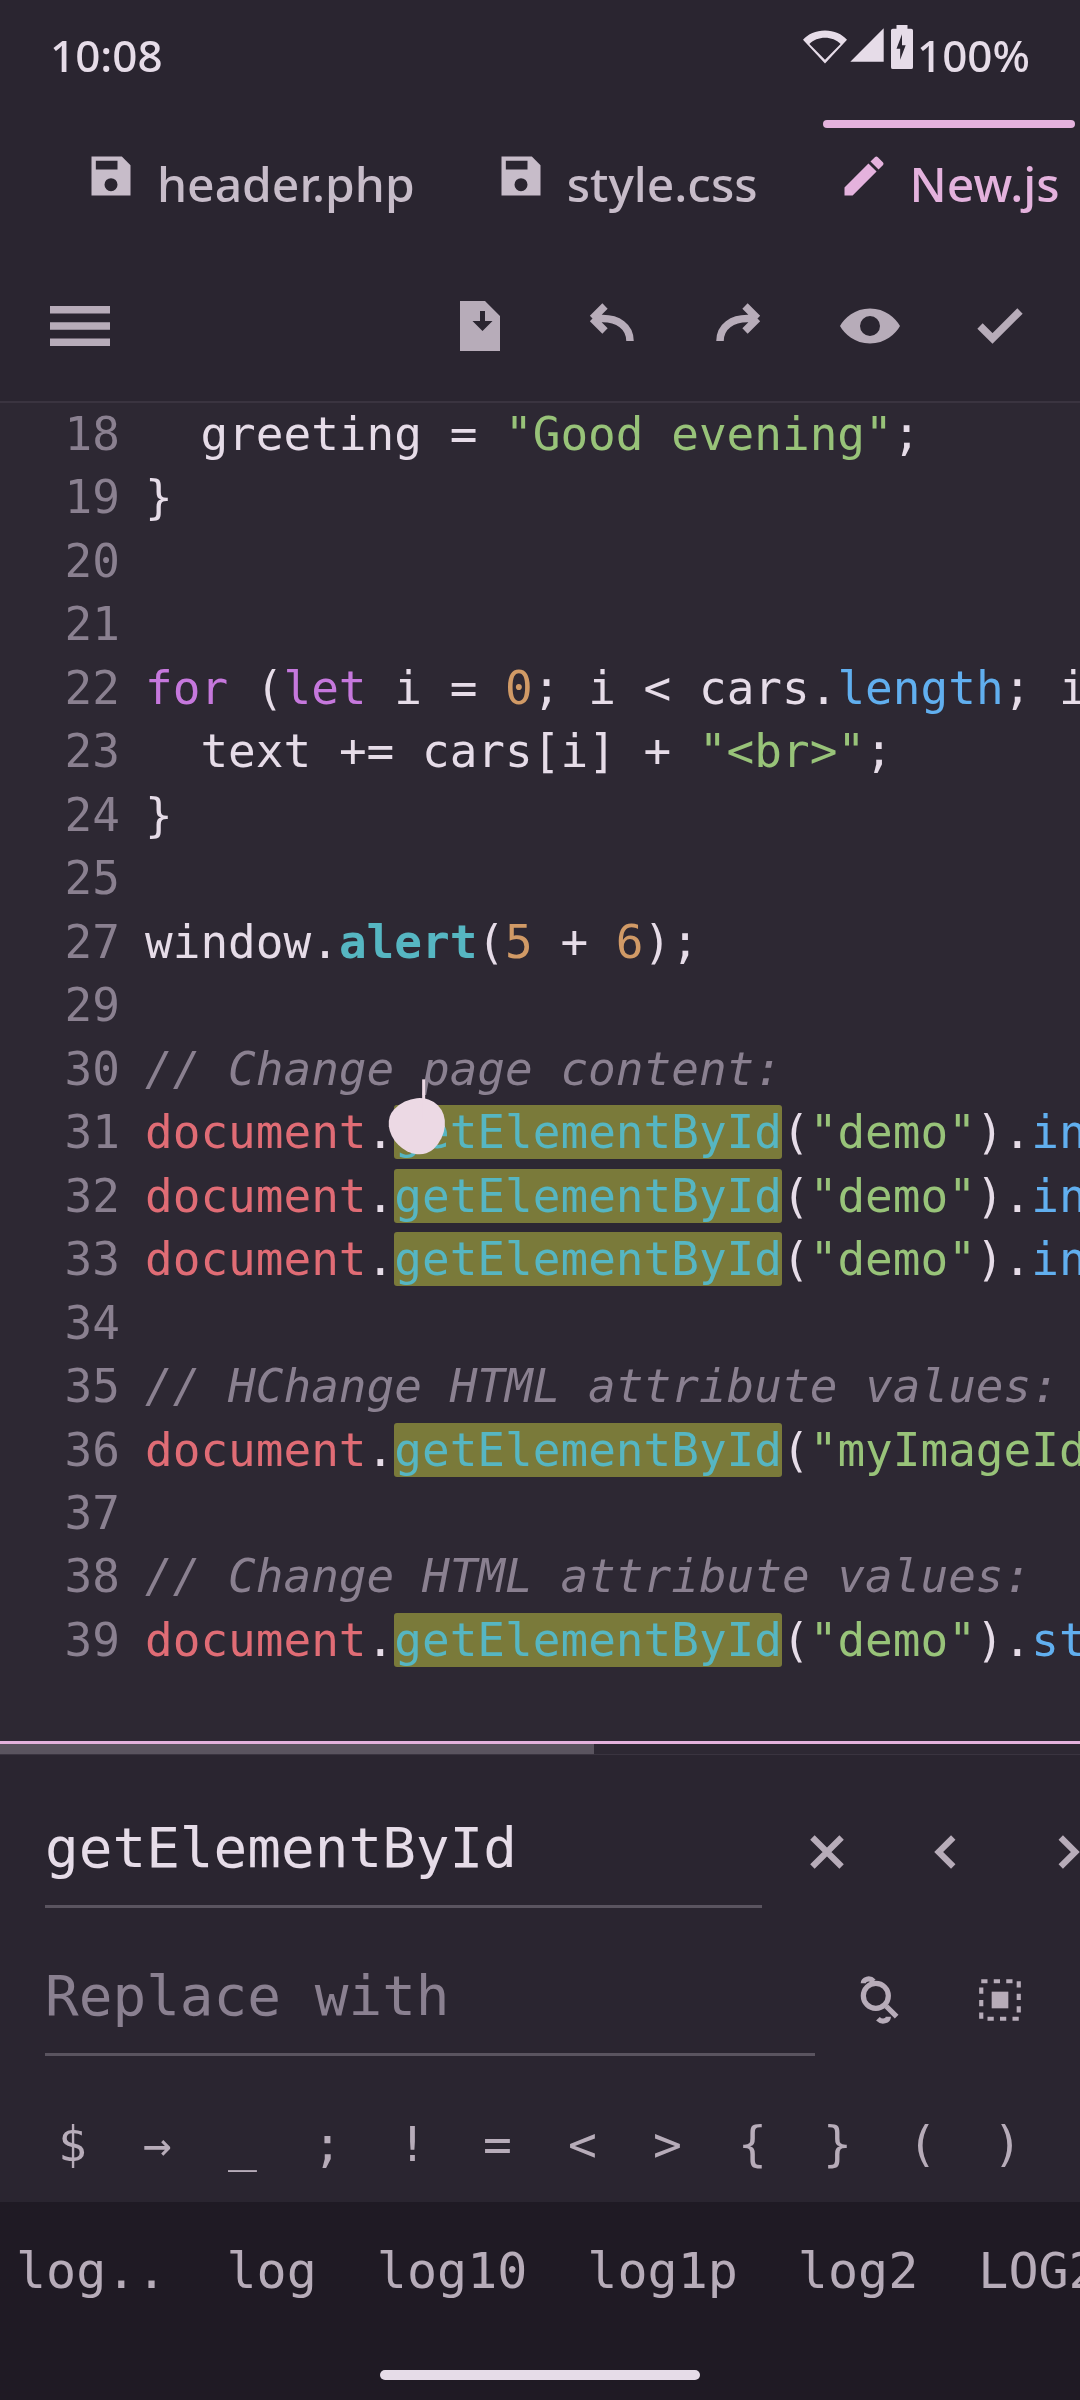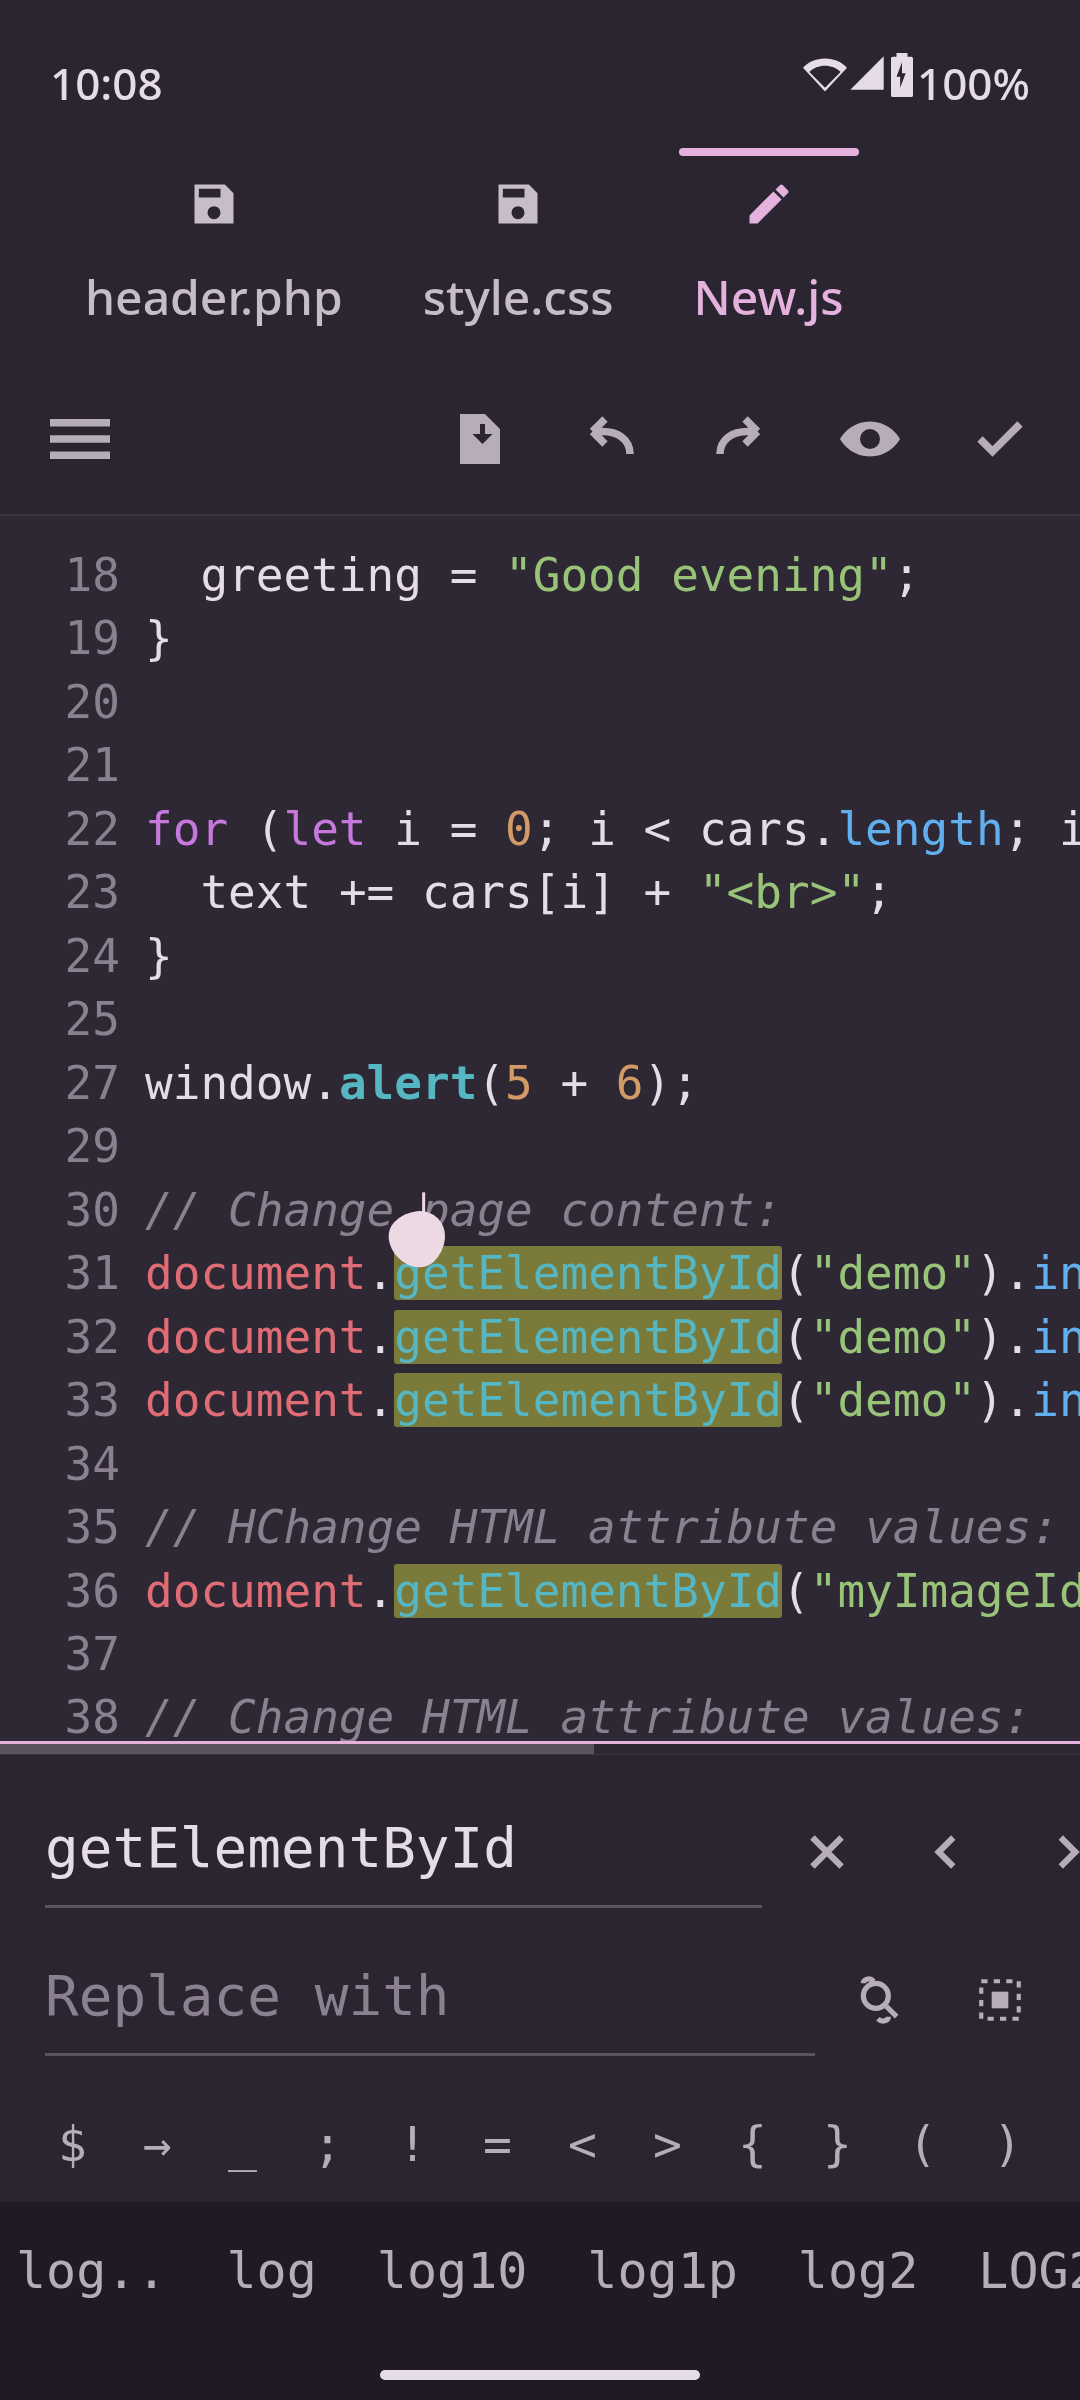--- a/index.html
+++ b/index.html
@@ -35,42 +35,40 @@
   }
   
   .status-bar {
     height: 110px;
     display:flex;
     align-items:center;
     justify-content:space-between;
     padding: 0 50px;
     font-size: 44px;
     font-weight: 500;
-    margin-top: 28px;
   }
   .status-right { display:flex; align-items:flex-start; }
   .status-right svg { display:block; }
 
   
   .tabs {
     display:flex;
     align-items:center;
     gap: 30px;
     padding: 20px 40px 30px 60px;
   }
   .tab {
     display:flex;
     align-items:center;
     gap: 20px;
     padding: 20px 25px;
     color: var(--tab-inactive);
     font-size: 48px;
     font-weight: 500;
     position:relative;
-    flex-direction:column;
   }
   .tab.active { color: var(--accent); }
   .tab.active::before {
     content:"";
     position:absolute;
     top:-10px; left:10px; right:10px;
     height:8px;
     background: var(--accent);
     border-radius:4px;
   }
@@ -94,21 +92,20 @@
     position:relative;
     font-family: "Menlo","Consolas",monospace;
     font-size: 46px;
     line-height: 1.38;
     border-top: 2px solid #3a3440;
   }
   .code-scroll {
     position:absolute;
     inset:0;
     overflow:hidden;
-    margin-top:28px;
   }
   .line {
     display:flex;
     white-space: pre;
   }
   .gutter {
     flex: 0 0 140px;
     text-align:right;
     padding-right: 20px;
     color: var(--gutter);

